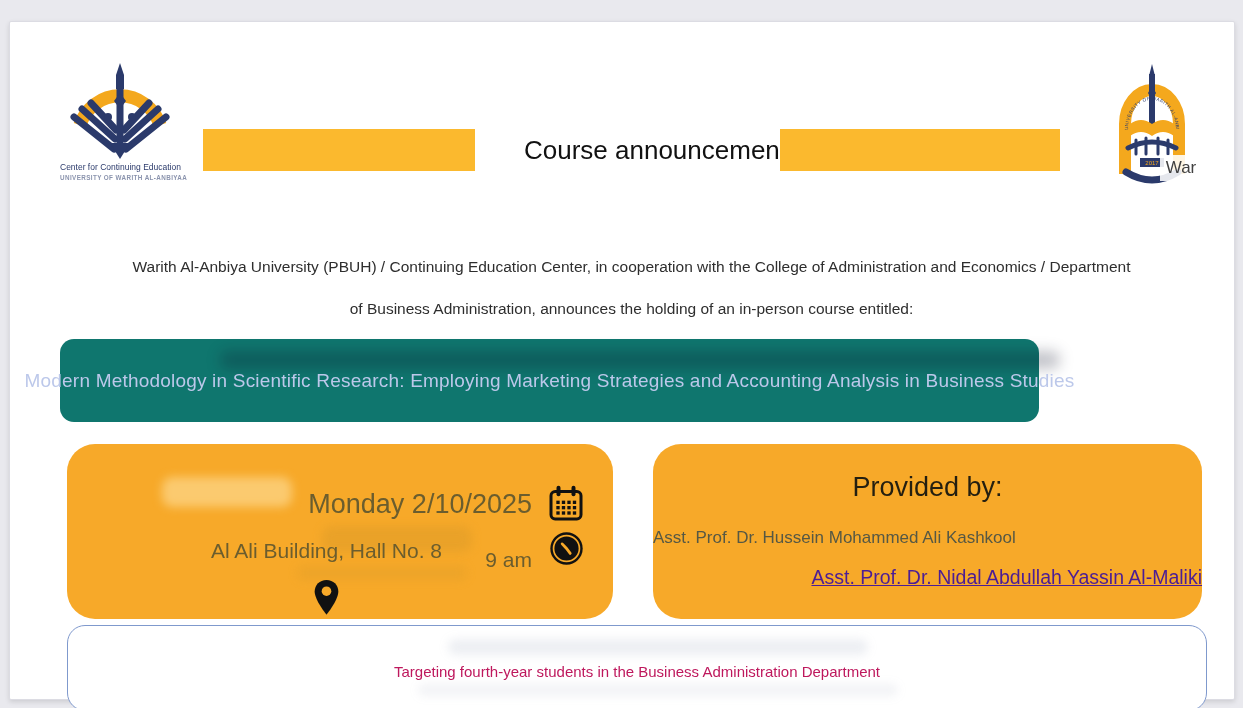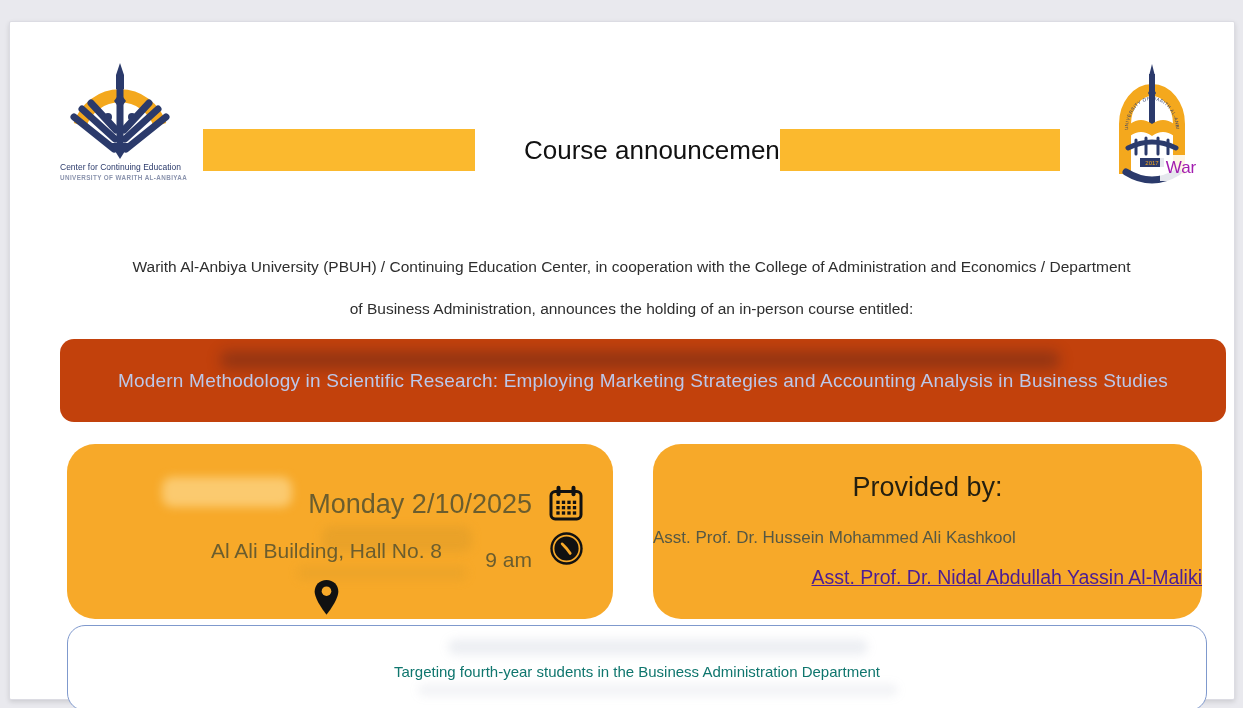--- a/index.html
+++ b/index.html
@@ -33,33 +33,33 @@
     position: absolute; left: 465px; top: 107px; width: 305px; height: 42px;
     display: flex; align-items: center; justify-content: center;
     font-size: 26px; color: #111111; white-space: nowrap; margin-left: 28px;
   }
 
   .logo-right { position: absolute; left: 1092px; top: 38px; width: 100px; height: 142px; }
   .war-overlay {
     position: absolute; left: 1150px; top: 133px; min-width: 42px; height: 26px;
     background: rgba(255,255,255,0.88);
     display: flex; align-items: center; justify-content: center;
-    font-size: 17px; color: #a21caf; padding: 0 3px;
+    font-size: 17px; color: #404040; padding: 0 3px;
   }
 
   
   .intro {
     position: absolute; left: 0; top: 224px; width: 1243px;
     text-align: center; color: #2E2E2E; font-size: 15.5px; line-height: 42px;
   }
 
   
   .banner {
-    position: absolute; left: 50px; top: 317px; width: 1166px; height: 83px;
-    background: #c2410c; border-radius: 14px;
+    position: absolute; left: 50px; top: 317px; width: 979px; height: 83px;
+    background: #0f766e; border-radius: 14px;
     display: flex; align-items: center; justify-content: center;
   }
   .banner .ghost {
     position: absolute; left: 160px; top: 12px; width: 840px; height: 18px;
     background: rgba(10,16,40,0.25); filter: blur(7px); border-radius: 8px;
   }
   .banner-text {
     position: relative; font-size: 19px; font-weight: 500; color: #BCC8EA;
     letter-spacing: 0.2px; white-space: nowrap;
   }
@@ -108,21 +108,21 @@
   .target-box .ghost-a {
     position: absolute; left: 380px; top: 13px; width: 420px; height: 16px;
     background: rgba(130,140,170,0.14); filter: blur(5px); border-radius: 8px;
   }
   .target-box .ghost-b {
     position: absolute; left: 350px; top: 58px; width: 480px; height: 12px;
     background: rgba(130,140,170,0.10); filter: blur(5px); border-radius: 8px;
   }
   .target-text {
     position: absolute; left: 0; top: 37px; width: 100%; text-align: center;
-    font-size: 15px; color: #0f766e;
+    font-size: 15px; color: #be185d;
   }
 </style>
 </head>
 <body>
 
 <div class="page">
   <div class="card">
 
     <div class="logo-left">
       <svg width="120" height="102" viewBox="0 0 120 102">

